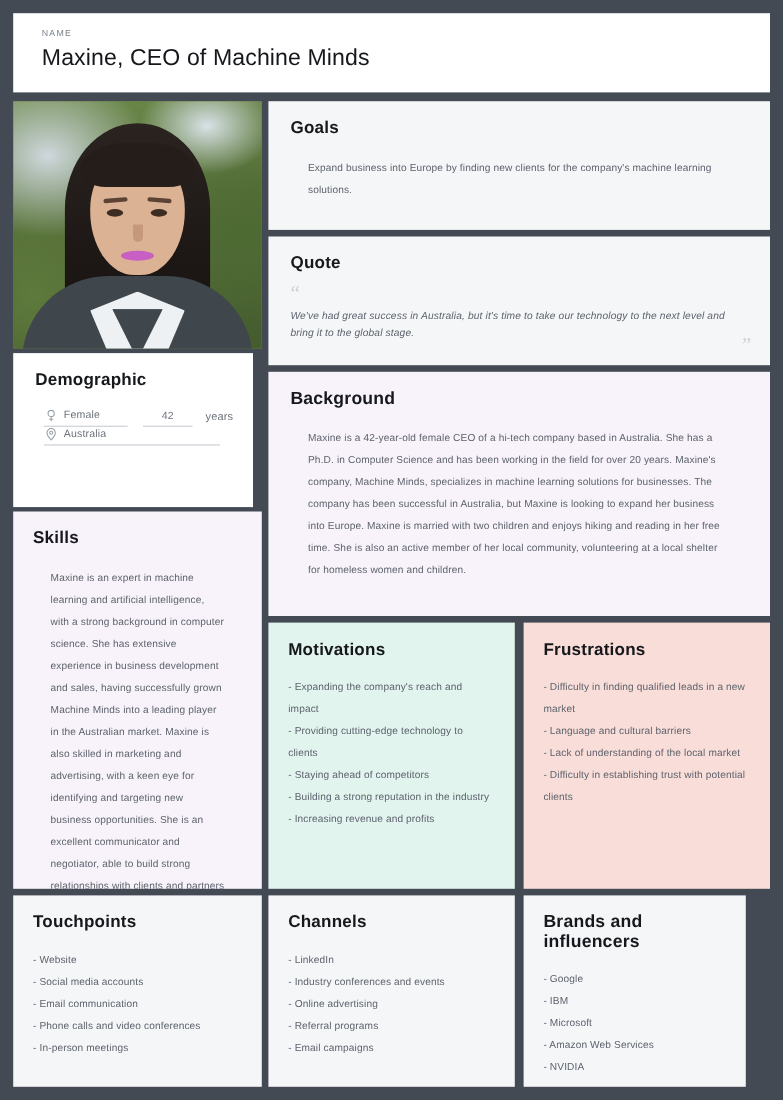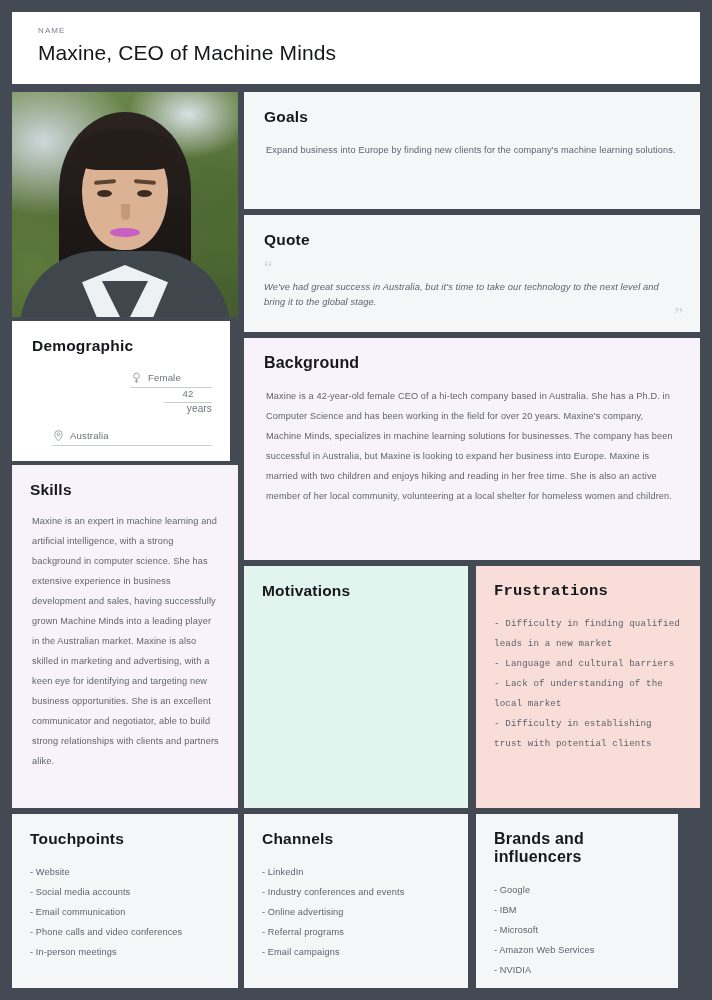--- a/index.html
+++ b/index.html
@@ -38,21 +38,21 @@
     margin: 0 0 14px 0;
   }
   .card-title.big {
     font-size: 16px;
   }
   .body-text {
     font-size: 9.2px;
     line-height: 20px;
     color: #5d636d;
     letter-spacing: .12px;
-    margin: 2px;
+    margin: 16px;
   }
   .bullets {
     margin: 0;
     padding: 0;
     list-style: none;
   }
   .bullets li {
     font-size: 9.2px;
     line-height: 20px;
     color: #5d636d;
@@ -215,23 +215,22 @@
     top: 321px;
     width: 218px;
     height: 140px;
     background: #ffffff;
     padding: 16px 18px 0 18px;
   }
   #demographic-card .card-title { margin-bottom: 16px; margin-left: 2px; }
   .demo-row {
     display: flex;
     align-items: flex-end;
-    margin-bottom: 12px;
+    margin-bottom: 0;
     padding-left: 10px;
-    flex-direction: column;
   }
   .demo-field {
     display: flex;
     align-items: center;
     border-bottom: 1px solid #c9ccd1;
     padding-bottom: 3px;
   }
   .demo-field.gender { width: 82px; }
   .demo-field.age { width: 48px; justify-content: center; margin-left: 14px; }
   .demo-field.location { width: 160px; }
@@ -328,21 +327,20 @@
     background: #e2f4ee;
     padding: 16px 18px 0 18px;
   }
   #frustrations-card {
     left: 476px;
     top: 566px;
     width: 224px;
     height: 242px;
     background: #f9ddd8;
     padding: 16px 18px 0 18px;
-    font-family: Liberation Mono, monospace;
   }
 
   
   #touchpoints-card {
     left: 12px;
     top: 814px;
     width: 226px;
     height: 174px;
     padding: 16px 18px 0 18px;
   }
@@ -439,20 +437,27 @@
     <span class="quote-close">”</span>
   </div>
 
   <div class="card" id="background-card">
     <h2 class="card-title big">Background</h2>
     <p class="body-text">Maxine is a 42-year-old female CEO of a hi-tech company based in Australia. She has a Ph.D. in Computer Science and has been working in the field for over 20 years. Maxine's company, Machine Minds, specializes in machine learning solutions for businesses. The company has been successful in Australia, but Maxine is looking to expand her business into Europe. Maxine is married with two children and enjoys hiking and reading in her free time. She is also an active member of her local community, volunteering at a local shelter for homeless women and children.</p>
   </div>
 
   <div class="card" id="motivations-card">
     <h2 class="card-title">Motivations</h2>
+    <ul class="bullets">
+      <li>- Expanding the company's reach and impact</li>
+      <li>- Providing cutting-edge technology to clients</li>
+      <li>- Staying ahead of competitors</li>
+      <li>- Building a strong reputation in the industry</li>
+      <li>- Increasing revenue and profits</li>
+    </ul>
   </div>
 
   <div class="card" id="frustrations-card">
     <h2 class="card-title">Frustrations</h2>
     <ul class="bullets">
       <li>- Difficulty in finding qualified leads in a new market</li>
       <li>- Language and cultural barriers</li>
       <li>- Lack of understanding of the local market</li>
       <li>- Difficulty in establishing trust with potential clients</li>
     </ul>

